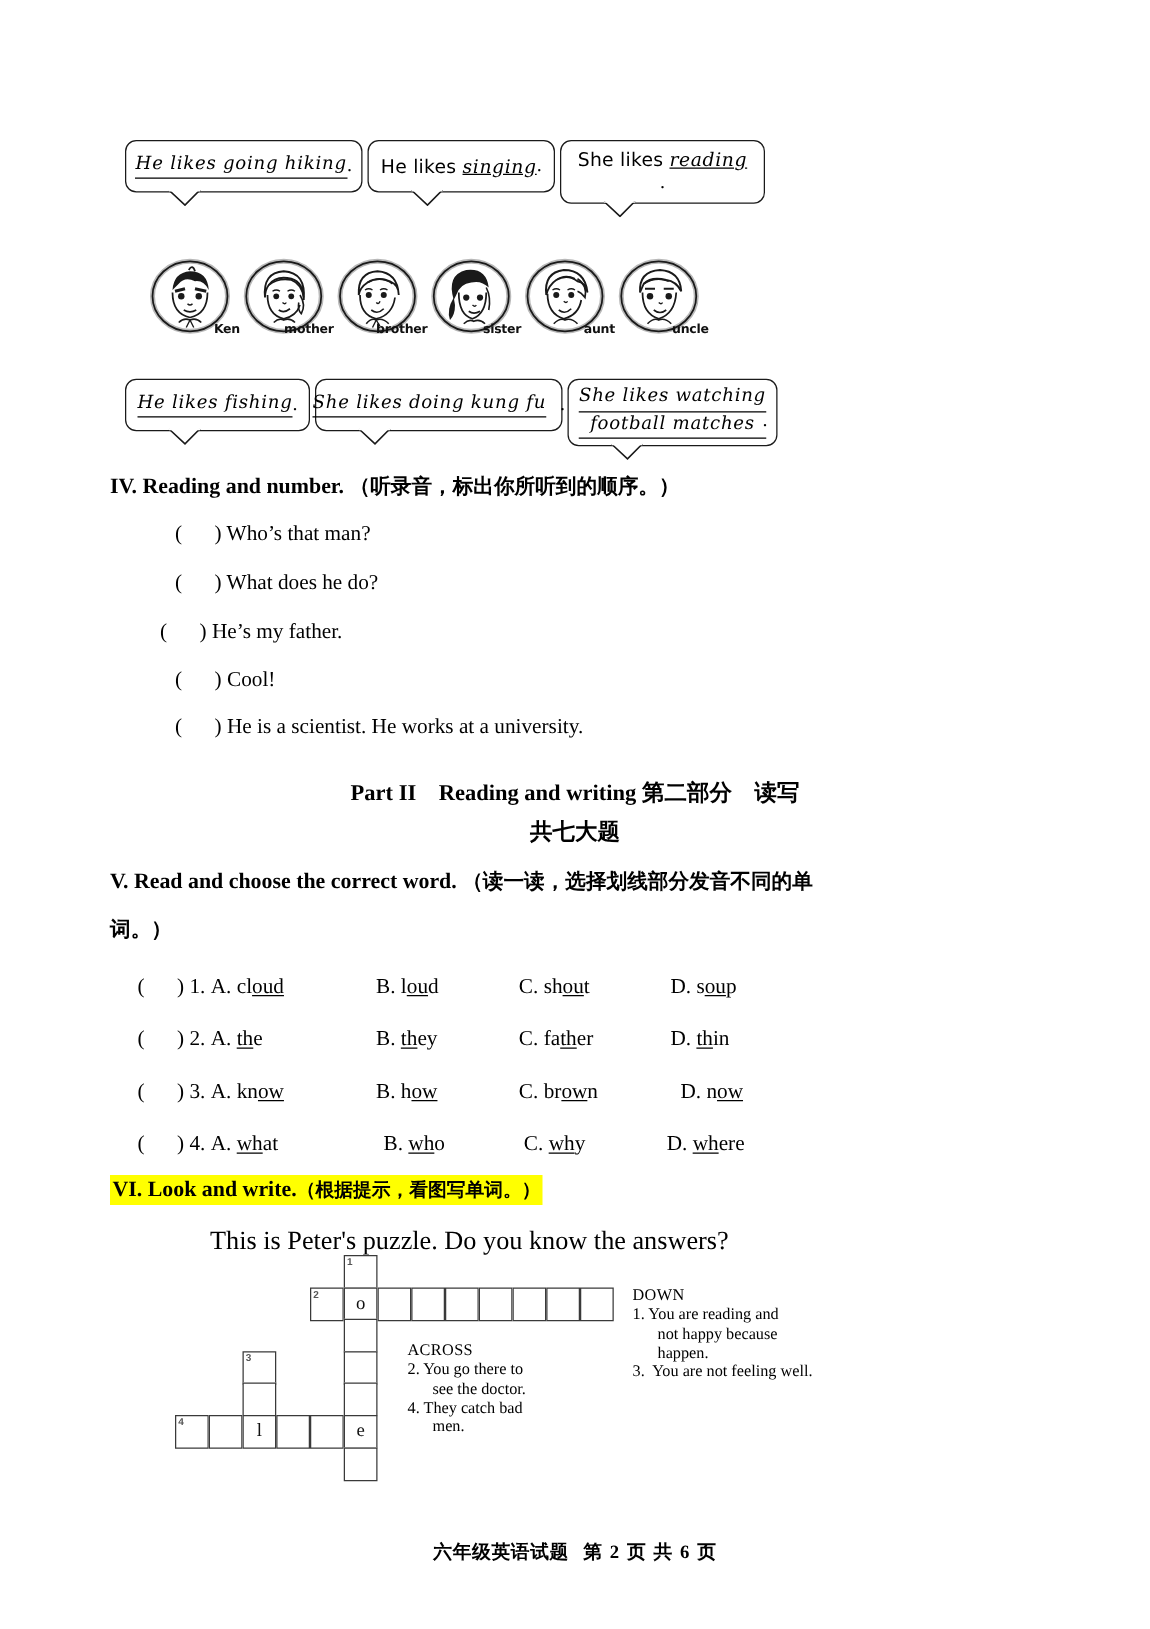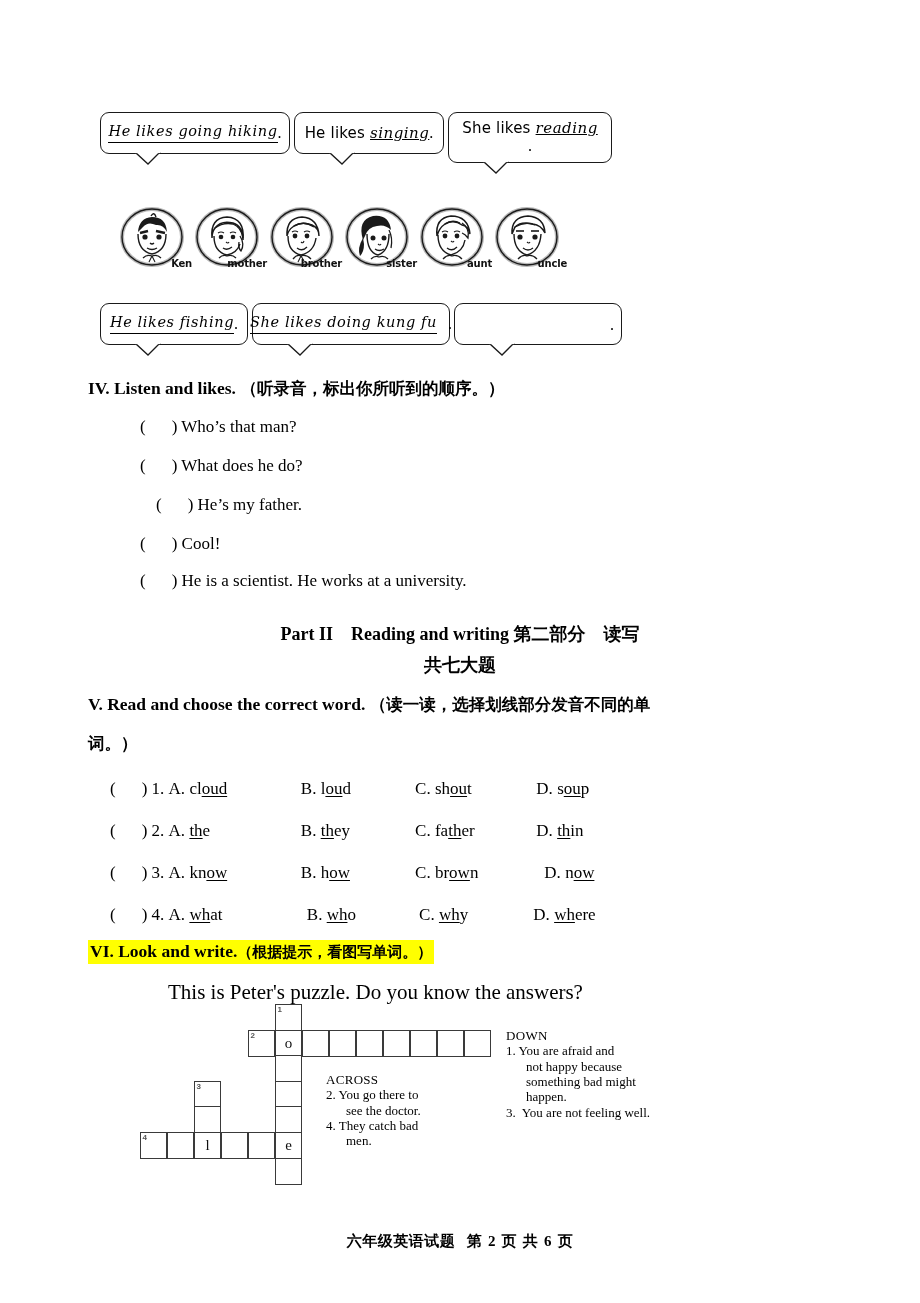--- a/index.html
+++ b/index.html
@@ -406,44 +406,48 @@
       <span class="period">.</span>
       <span class="tail">
         <svg width="42" height="13" viewBox="0 0 42 13">
             <path d="M0 0 L13 12 L25 0" fill="#fff" stroke="#1a1a1a" stroke-width="1.3"></path>
             <path d="M0 0 L25 0" stroke="#fff" stroke-width="2.2"></path>
           </svg>
       </span>
     </div>
 
     <div class="bubble two-line" style="width:168px; padding-top:4px; padding-bottom:5px;">
+      <div>
+        <span class="hand">She likes watching</span>
+        <span class="hand">football matches</span>
+      </div>
       <span class="period" style="position:absolute; right:7px; bottom:6px;">.</span>
       <span class="tail">
         <svg width="42" height="13" viewBox="0 0 42 13">
             <path d="M0 0 L13 12 L25 0" fill="#fff" stroke="#1a1a1a" stroke-width="1.3"></path>
             <path d="M0 0 L25 0" stroke="#fff" stroke-width="2.2"></path>
           </svg>
       </span>
     </div>
   </div>
 
   <div class="abs sec-head" style="left:88px; top:378px;">
-    <span>IV. Listen and likes.</span>
+    <span>IV. Reading and number.</span>
     <span class="cjk">（听录音，标出你所听到的顺序。）</span>
   </div>
 
   <div class="abs listen-item" style="left:140px; top:417px;">
     <span class="paren">(</span><span class="blankgap"></span><span class="paren">)</span>
     <span>Who’s that man?</span>
   </div>
   <div class="abs listen-item" style="left:140px; top:456px;">
     <span class="paren">(</span><span class="blankgap"></span><span class="paren">)</span>
     <span>What does he do?</span>
   </div>
-  <div class="abs listen-item" style="left:156px; top:495px;text-align:center;">
+  <div class="abs listen-item" style="left:128px; top:495px;text-align:center;">
     <span class="paren">(</span><span class="blankgap"></span><span class="paren">)</span>
     <span>He’s my father.</span>
   </div>
   <div class="abs listen-item" style="left:140px; top:534px;">
     <span class="paren">(</span><span class="blankgap"></span><span class="paren">)</span>
     <span>Cool!</span>
   </div>
   <div class="abs part-title" style="left:0; top:622px; width:920px;">
     <span>Part II　Reading and writing</span>
     <span class="zh">第二部分　读写</span>
@@ -610,23 +614,22 @@
     <div class="clue-block" id="clues-across">
       <div class="clue-line ctitle">ACROSS</div>
       <div class="clue-line"><span>2.</span> <span>You go there to</span></div>
       <div class="clue-line clue-indent">see the doctor.</div>
       <div class="clue-line"><span>4.</span> <span>They catch bad</span></div>
       <div class="clue-line clue-indent">men.</div>
     </div>
 
     <div class="clue-block" id="clues-down">
       <div class="clue-line ctitle">DOWN</div>
-      <div class="clue-line"><span>1.</span> <span>You are afraid and</span></div>
+      <div class="clue-line"><span>1.</span> <span>You are reading and</span></div>
       <div class="clue-line clue-indent">not happy because</div>
-      <div class="clue-line clue-indent">something bad might</div>
       <div class="clue-line clue-indent">happen.</div>
       <div class="clue-line"><span>3.</span>&nbsp; <span>You are not feeling well.</span></div>
     </div>
   </div>
 
   <div id="footer">
     <span>六年级英语试题</span>&nbsp;&nbsp;<span>第</span>&nbsp;<span class="num">2</span>&nbsp;<span>页  共</span>&nbsp;<span class="num">6</span>&nbsp;<span>页</span>
   </div>
 
 </div>

